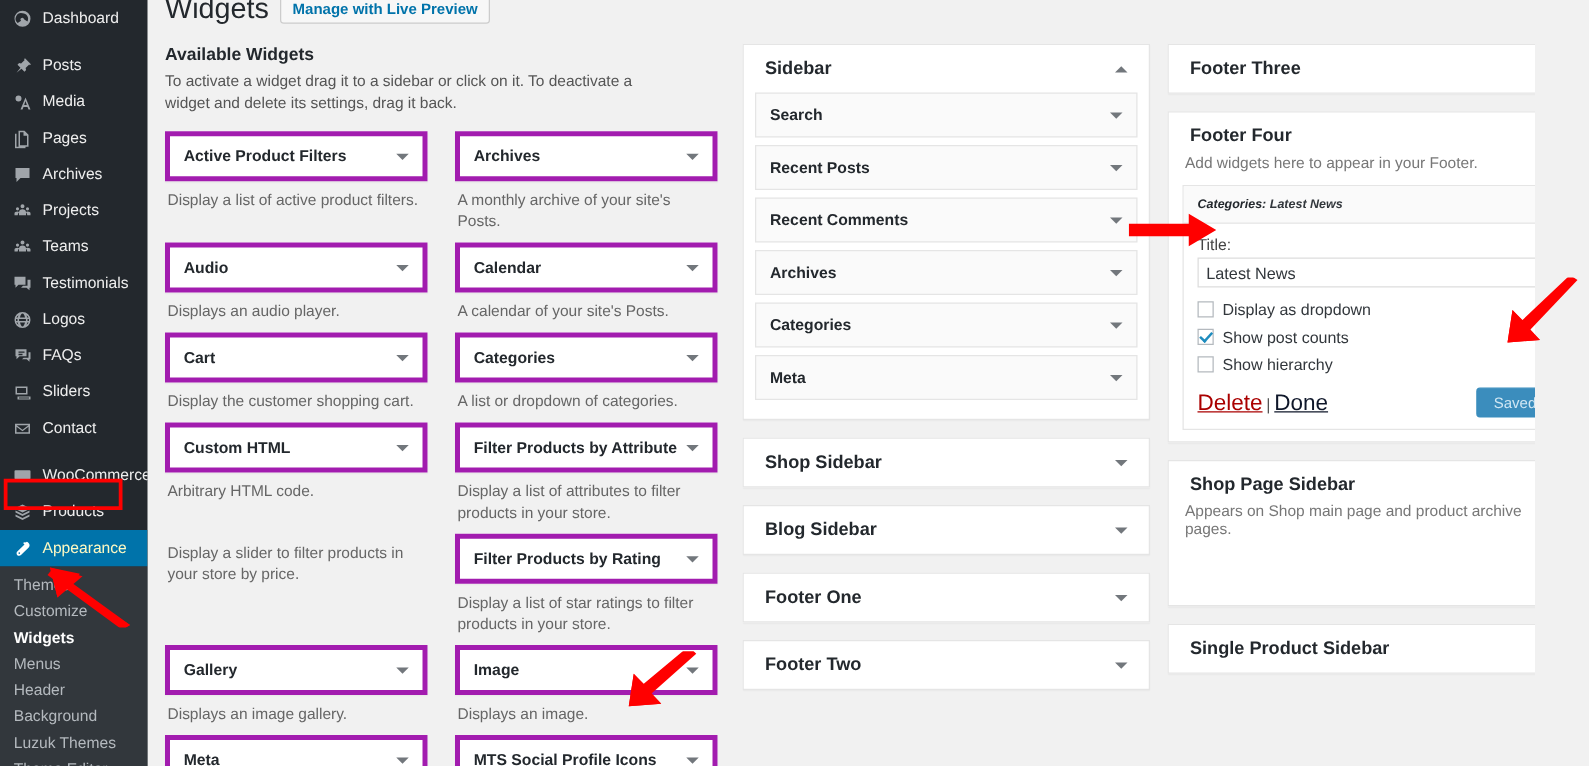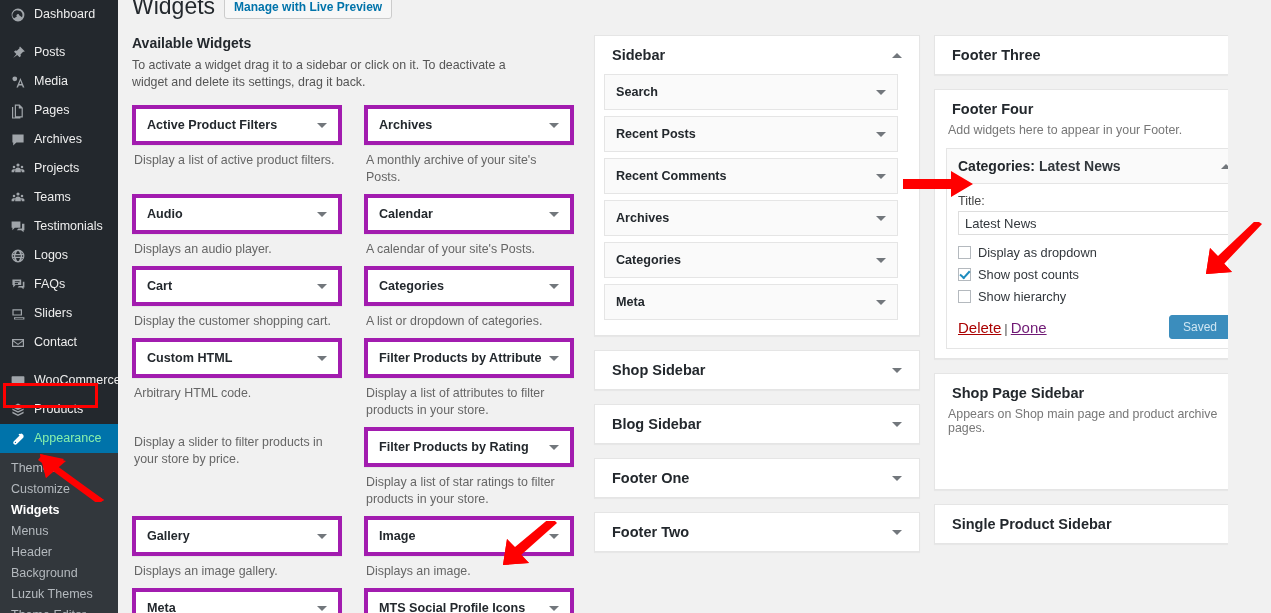--- a/index.html
+++ b/index.html
@@ -28,21 +28,21 @@
     position: relative;
   }
   .menu-item .ic {
     width: 18px; height: 18px; margin-right: 7px;
     display: inline-flex; align-items: center; justify-content: center;
     color: #a0a5aa; flex: 0 0 18px;
   }
   .menu-item .ic svg { display:block; }
   .menu-item.sep-top { margin-top: 9px; }
   .menu-item.current {
-    background: #0073aa; color: #86efac; font-weight: normal; align-items: center;
+    background: #0073aa; color: #fef9c3; font-weight: normal; align-items: center;
   }
   .menu-item.current .ic { color: #fff; }
   .menu-item.current::after {
     content: ""; position: absolute; right: -8px; top: 50%;
     margin-top: -8px; border: 8px solid transparent;
     border-right-color: #f1f1f1; border-left: none;
   }
   .submenu { background: #32373c; padding: 4px 0 7px 0; }
   .submenu a {
     display: block; padding: 1.5px 0 1.5px 11px;
@@ -109,37 +109,37 @@
     background: #fff; border: 1px solid #e5e5e5;
     box-shadow: 0 1px 1px rgba(0,0,0,.04);
     margin-bottom: 14px;
   }
   .panel-head {
     display: flex; align-items: center; justify-content: space-between;
     padding: 11px 17px;
   }
   .panel-head h3 { font-size: 14.5px; font-weight: bold; color: #23282d; }
   .panel-sub { font-size: 12.4px; color: #777; padding: 0 13px 2px 13px; margin-top: -5px; }
-  .panel-body { padding: 0 21px 9px 9px; }
+  .panel-body { padding: 0 9px 9px 9px; }
   .panel-body.tall { min-height: 48px; }
 
   .wrow {
     background: #fafafa; border: 1px solid #e5e5e5;
     padding: 10px 11px; margin-bottom: 6px;
     display: flex; align-items: center; justify-content: space-between;
   }
   .wrow .wt { font-size: 12.6px; font-weight: bold; color: #23282d; }
 
   
   .widget-open { border: 1px solid #e5e5e5; background: #fff; margin: 0 2px; }
   .widget-open-head {
     background: #fafafa; border-bottom: 1px solid #e5e5e5;
     padding: 9px 11px; display: flex; align-items: center; justify-content: space-between;
   }
-  .widget-open-head .wt { font-size: 14px; color: #32373c; }
+  .widget-open-head .wt { font-size: 10px; color: #32373c; font-style: italic; }
   .widget-open-head .wt b { color: #23282d; }
   .widget-open-head .wt .val { color: #32373c; font-weight: bold; }
   .widget-open-body { padding: 10px 11px 9px 11px; }
   .lbl { font-size: 12.6px; color: #444; display: block; margin-bottom: 3px; }
   .txtfield {
     width: 100%; height: 24px; padding: 2px 6px;
     border: 1px solid #ddd; background: #fff;
     font-family: "Liberation Sans", sans-serif; font-size: 13px; color: #32373c;
     border-radius: 0; outline: none;
   }
@@ -153,24 +153,24 @@
   .cbox.checked::after {
     content: ""; width: 4px; height: 8px;
     border: solid #1e8cbe; border-width: 0 2px 2px 0;
     transform: rotate(42deg) translate(-1px,-1px);
   }
   .cbrow span { font-size: 12.8px; color: #32373c; }
   .actions {
     display: flex; align-items: center; justify-content: space-between;
     margin-top: 11px;
   }
-  .links a { font-size: 15px; text-decoration: underline; }
+  .links a { font-size: 18px; text-decoration: underline; }
   .link-delete { color: #a00; }
   .link-sep { color: #555; margin: 0 3px; }
-  .link-done { color: #701a75; }
+  .link-done { color: #0f172a; }
   .btn-saved {
     background: #3b8dbd; border: 1px solid #3b8dbd; color: #cfe6f3;
     font-size: 12px; padding: 3px 13px; border-radius: 3px;
     font-family: "Liberation Sans", sans-serif; line-height: 16px;
   }
 
   
   .arrow { position: absolute; pointer-events: none; z-index: 9; }
 </style>
 </head>

